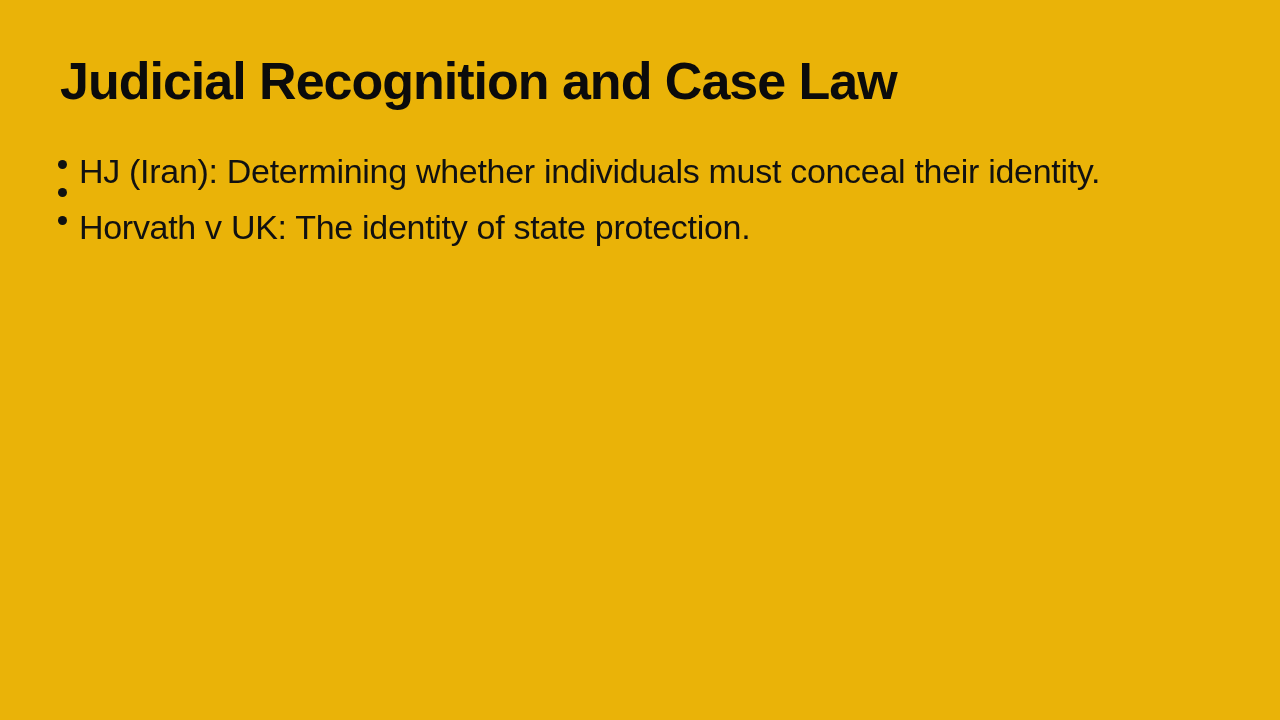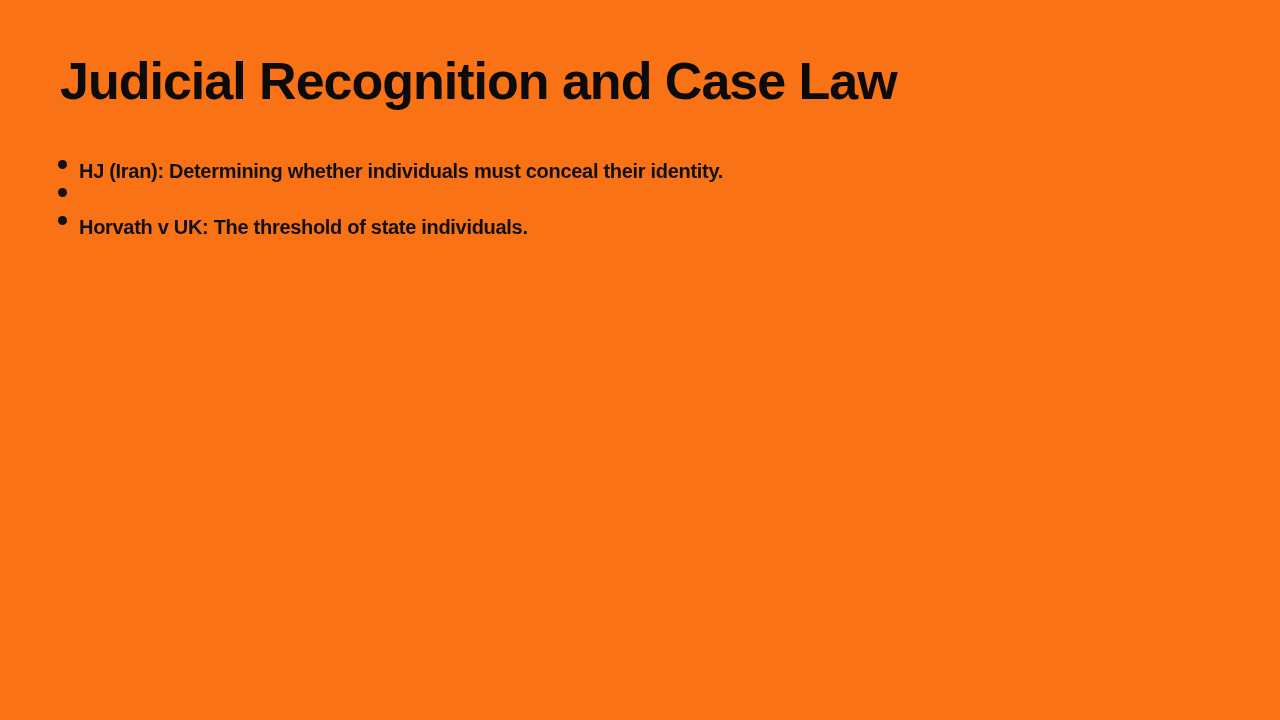--- a/index.html
+++ b/index.html
@@ -7,21 +7,21 @@
     width: 1280px;
     height: 720px;
     background: #ffffff;
     font-family: "Liberation Sans", sans-serif;
     overflow: hidden;
   }
   .slide {
     position: relative;
     width: 1280px;
     height: 720px;
-    background: #f97316;
+    background: #eab308;
   }
   .slide-title {
     position: absolute;
     left: 60px;
     top: 52px;
     width: 1160px;
     font-size: 52px;
     font-weight: 600;
     letter-spacing: -1px;
     color: #0b0b0b;
@@ -30,22 +30,22 @@
   .bullet-list {
     position: absolute;
     left: 58px;
     top: 148px;
     width: 1160px;
     list-style: none;
   }
   .bullet-item {
     display: flex;
     align-items: baseline;
-    font-size: 20px;
-    font-weight: 700;
+    font-size: 34px;
+    font-weight: 400;
     letter-spacing: -0.3px;
     color: #111111;
     line-height: 47px;
     white-space: nowrap;
     text-align: right;
   }
   .bullet-dot {
     flex: 0 0 auto;
     width: 9px;
     height: 9px;
@@ -66,16 +66,16 @@
   <ul class="bullet-list">
     <li class="bullet-item">
       <span class="bullet-dot"></span>
       <span>HJ (Iran): Determining whether individuals must conceal their identity.</span>
     </li>
     <li class="bullet-item">
       <span class="bullet-dot"></span>
     </li>
     <li class="bullet-item">
       <span class="bullet-dot"></span>
-      <span>Horvath v UK: The threshold of state individuals.</span>
+      <span>Horvath v UK: The identity of state protection.</span>
     </li>
   </ul>
 </div>
 
 </body></html>

